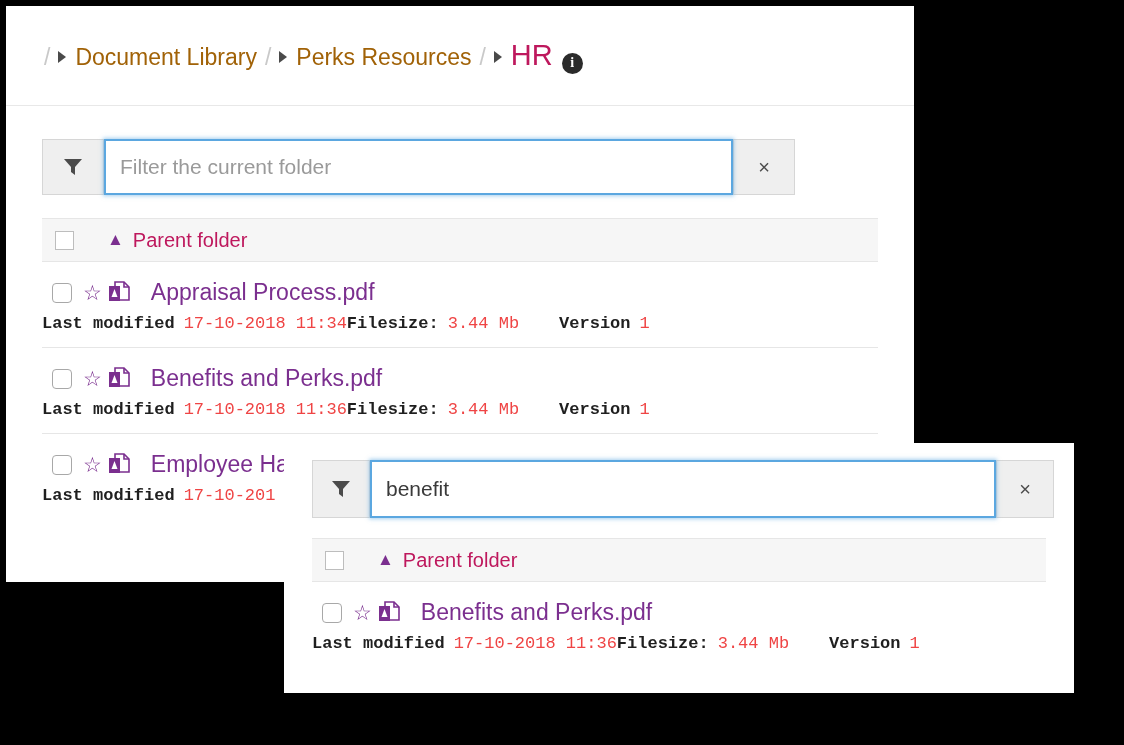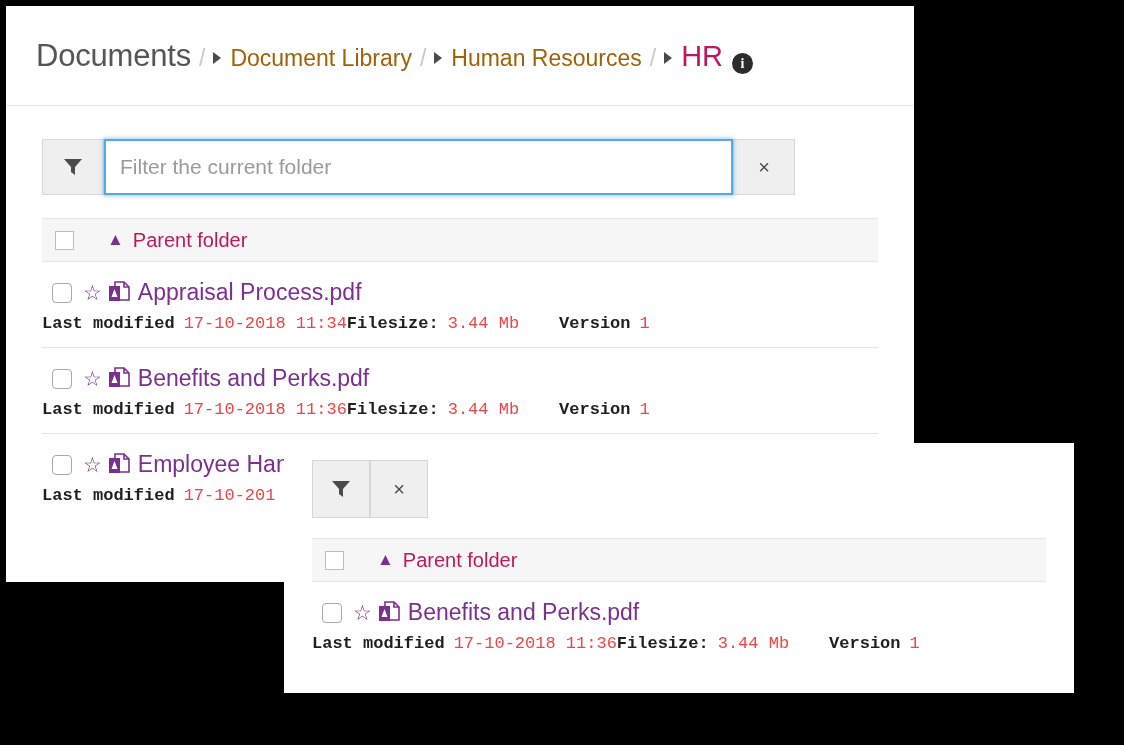--- a/index.html
+++ b/index.html
@@ -183,21 +183,21 @@
   }
   .star {
     margin-left: 11px;
     color: #7b2f8f;
     font-size: 21px;
     line-height: 1;
     flex: 0 0 auto;
   }
   .pdf-icon { margin-left: 6px; flex: 0 0 auto; display:block; }
   .file-name {
-    margin-left: 8px;
+    margin-left: 21px;
     color: #7b2f8f;
     font-size: 23px;
     white-space: nowrap;
   }
   .meta-line {
     display: flex;
     align-items: center;
     margin-top: 8px;
     font-size: 17px;
     white-space: nowrap;
@@ -231,29 +231,28 @@
 </style>
 </head>
 <body>
 
 <div class="stage">
 
   <div class="panel-back">
 
     <div class="breadcrumb-bar">
       <div class="crumb-row">
-        <span class="crumb-root">Documents</span>
 
         <span class="crumb-sep">/</span>
         <span class="crumb-arrow"></span>
         <span class="crumb-link">Document Library</span>
 
         <span class="crumb-sep">/</span>
         <span class="crumb-arrow"></span>
-        <span class="crumb-link">Human Resources</span>
+        <span class="crumb-link">Perks Resources</span>
 
         <span class="crumb-sep">/</span>
         <span class="crumb-arrow"></span>
         <span class="crumb-current">HR</span>
         <span class="info-icon">i</span>
       </div>
     </div>
 
     <div class="filter-wrap">
       <div class="filter-btn">
@@ -339,20 +338,21 @@
   </div>
 
   <div class="panel-front">
 
     <div class="filter-wrap">
       <div class="filter-btn">
         <svg class="funnel" viewBox="0 0 20 20">
           <polygon points="1,2 19,2 12,10 12,18 8,15 8,10" fill="#4b4b4b"></polygon>
         </svg>
       </div>
+      <input class="filter-input" type="text" value="benefit" style="">
       <div class="clear-btn">×</div>
     </div>
 
     <div class="parent-row">
       <span class="cb-square"></span>
       <span class="caret-up">▲</span>
       <span class="parent-label">Parent folder</span>
     </div>
 
     <div class="file-list">

